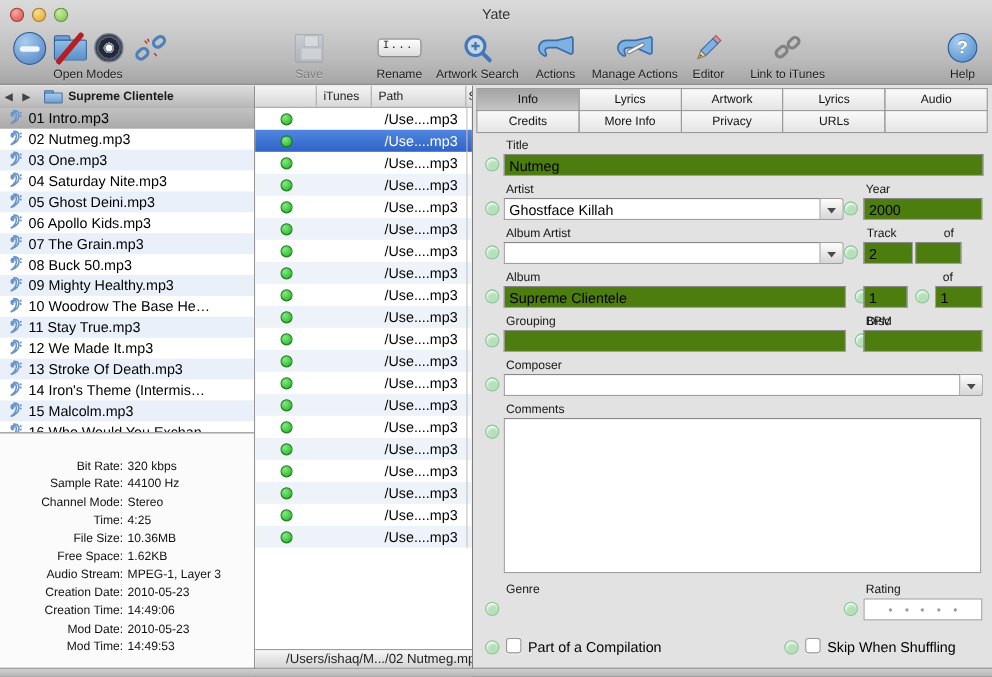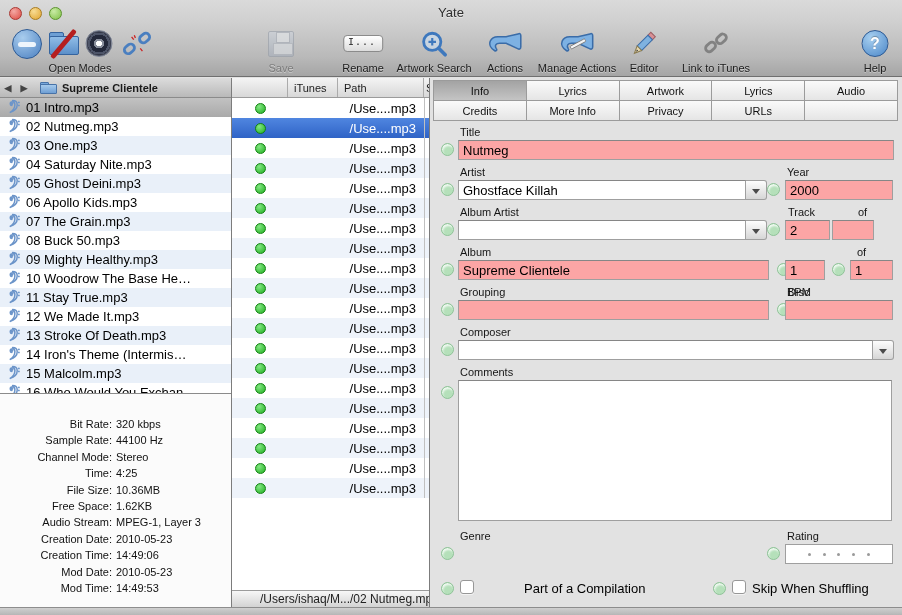--- a/index.html
+++ b/index.html
@@ -75,21 +75,21 @@
   .tbl-fill { flex:1; background:#fff; }
   .tbl-status { position:absolute; left:0; right:0; bottom:8px; height:17px; background:linear-gradient(#f7f7f7,#d3d3d3); border-top:1px solid #9b9b9b; font-size:12px; color:#222; text-align:center; line-height:16px; white-space:nowrap; overflow:hidden; z-index:5;padding-left:28px; }
   
   .tabs { position:absolute; top:2px; left:3px; right:4px; z-index:2; }
   .tabrow { display:flex; height:21px; }
   .tabrow + .tabrow { margin-top:-1px; }
   .tab { flex:1; margin-left:-1px; border:1px solid #9b9b9b; background:linear-gradient(#fafafa,#e5e5e5); font-size:11px; color:#111; display:flex; align-items:center; justify-content:center; cursor:default; font-family:inherit; }
   .tabrow .tab:first-child { margin-left:0; }
   .tab.active { background:linear-gradient(#a3a3a3,#c4c4c4); }
   .flabel { position:absolute; font-size:11px; color:#151515; white-space:nowrap; }
-  .tfield { position:absolute; height:20px; border:1px solid #9f9f9f; border-top-color:#868686; background:#fca5a5; font-size:13px; color:#000; padding:0 4px; font-family:inherit; }
+  .tfield { position:absolute; height:20px; border:1px solid #9f9f9f; border-top-color:#868686; background:#4d7c0f; font-size:13px; color:#000; padding:0 4px; font-family:inherit; }
   .combo { position:absolute; height:16px; display:flex; }
   .combo .cfield { position:static; flex:1; height:20px; border:1px solid #9f9f9f; border-top-color:#868686; background:#fff; font-size:13px; padding:0 4px; font-family:inherit; min-width:0; }
   .arrowbtn { width:21px; height:20px; flex:none; background:linear-gradient(#fdfdfd,#d6d6d6); border:1px solid #9f9f9f; border-left:none; border-radius:0 3px 3px 0; position:relative; cursor:default; }
   .arrowbtn::after { content:""; position:absolute; left:6px; top:8px; border-left:4px solid transparent; border-right:4px solid transparent; border-top:5px solid #4a4a4a; }
   .pdot { position:absolute; width:13px; height:13px; border-radius:50%; background:#b5e0ba; border:1px solid #8fc398; box-shadow:inset 1px 2px 2px rgba(255,255,255,.8); }
   .commentsbox { position:absolute; border:1px solid #9f9f9f; border-top-color:#868686; background:#fff; resize:none; font-family:inherit; font-size:13px; padding:3px; }
   .ratingbox { position:absolute; height:20px; border:1px solid #9f9f9f; background:#fff; display:flex; align-items:center; justify-content:space-evenly; padding:0 10px; }
   .rdot { width:3px; height:3px; border-radius:50%; background:#9a9a9a; }
   .cbox { position:absolute; width:14px; height:14px; background:#fff; border:1px solid #979797; border-radius:3px; box-shadow:0 1px 0 rgba(255,255,255,.6); }
   .cblabel { position:absolute; font-size:13px; color:#000; white-space:nowrap; }
@@ -655,21 +655,21 @@
       <div class="ratingbox" id="ratingBox" style="top:466px; left:355px; width:108px;">
           <span class="rdot"></span>
           <span class="rdot"></span>
           <span class="rdot"></span>
           <span class="rdot"></span>
           <span class="rdot"></span>
         </div>
 
       <span class="pdot" style="top:504px; left:11px;"></span>
       <span class="cbox" style="top:502px; left:30px;"></span>
-      <div class="cblabel" style="top:503px; left:50px;margin-left:44px;">Part of a Compilation</div>
+      <div class="cblabel" style="top:503px; left:50px;">Part of a Compilation</div>
       <span class="pdot" style="top:504px; left:283px;"></span>
       <span class="cbox" style="top:502px; left:302px;"></span>
       <div class="cblabel" style="top:503px; left:322px;">Skip When Shuffling</div>
     </div>
   </div>
 
   <div class="bottom-strip"></div>
 </div>
 
 </body></html>

